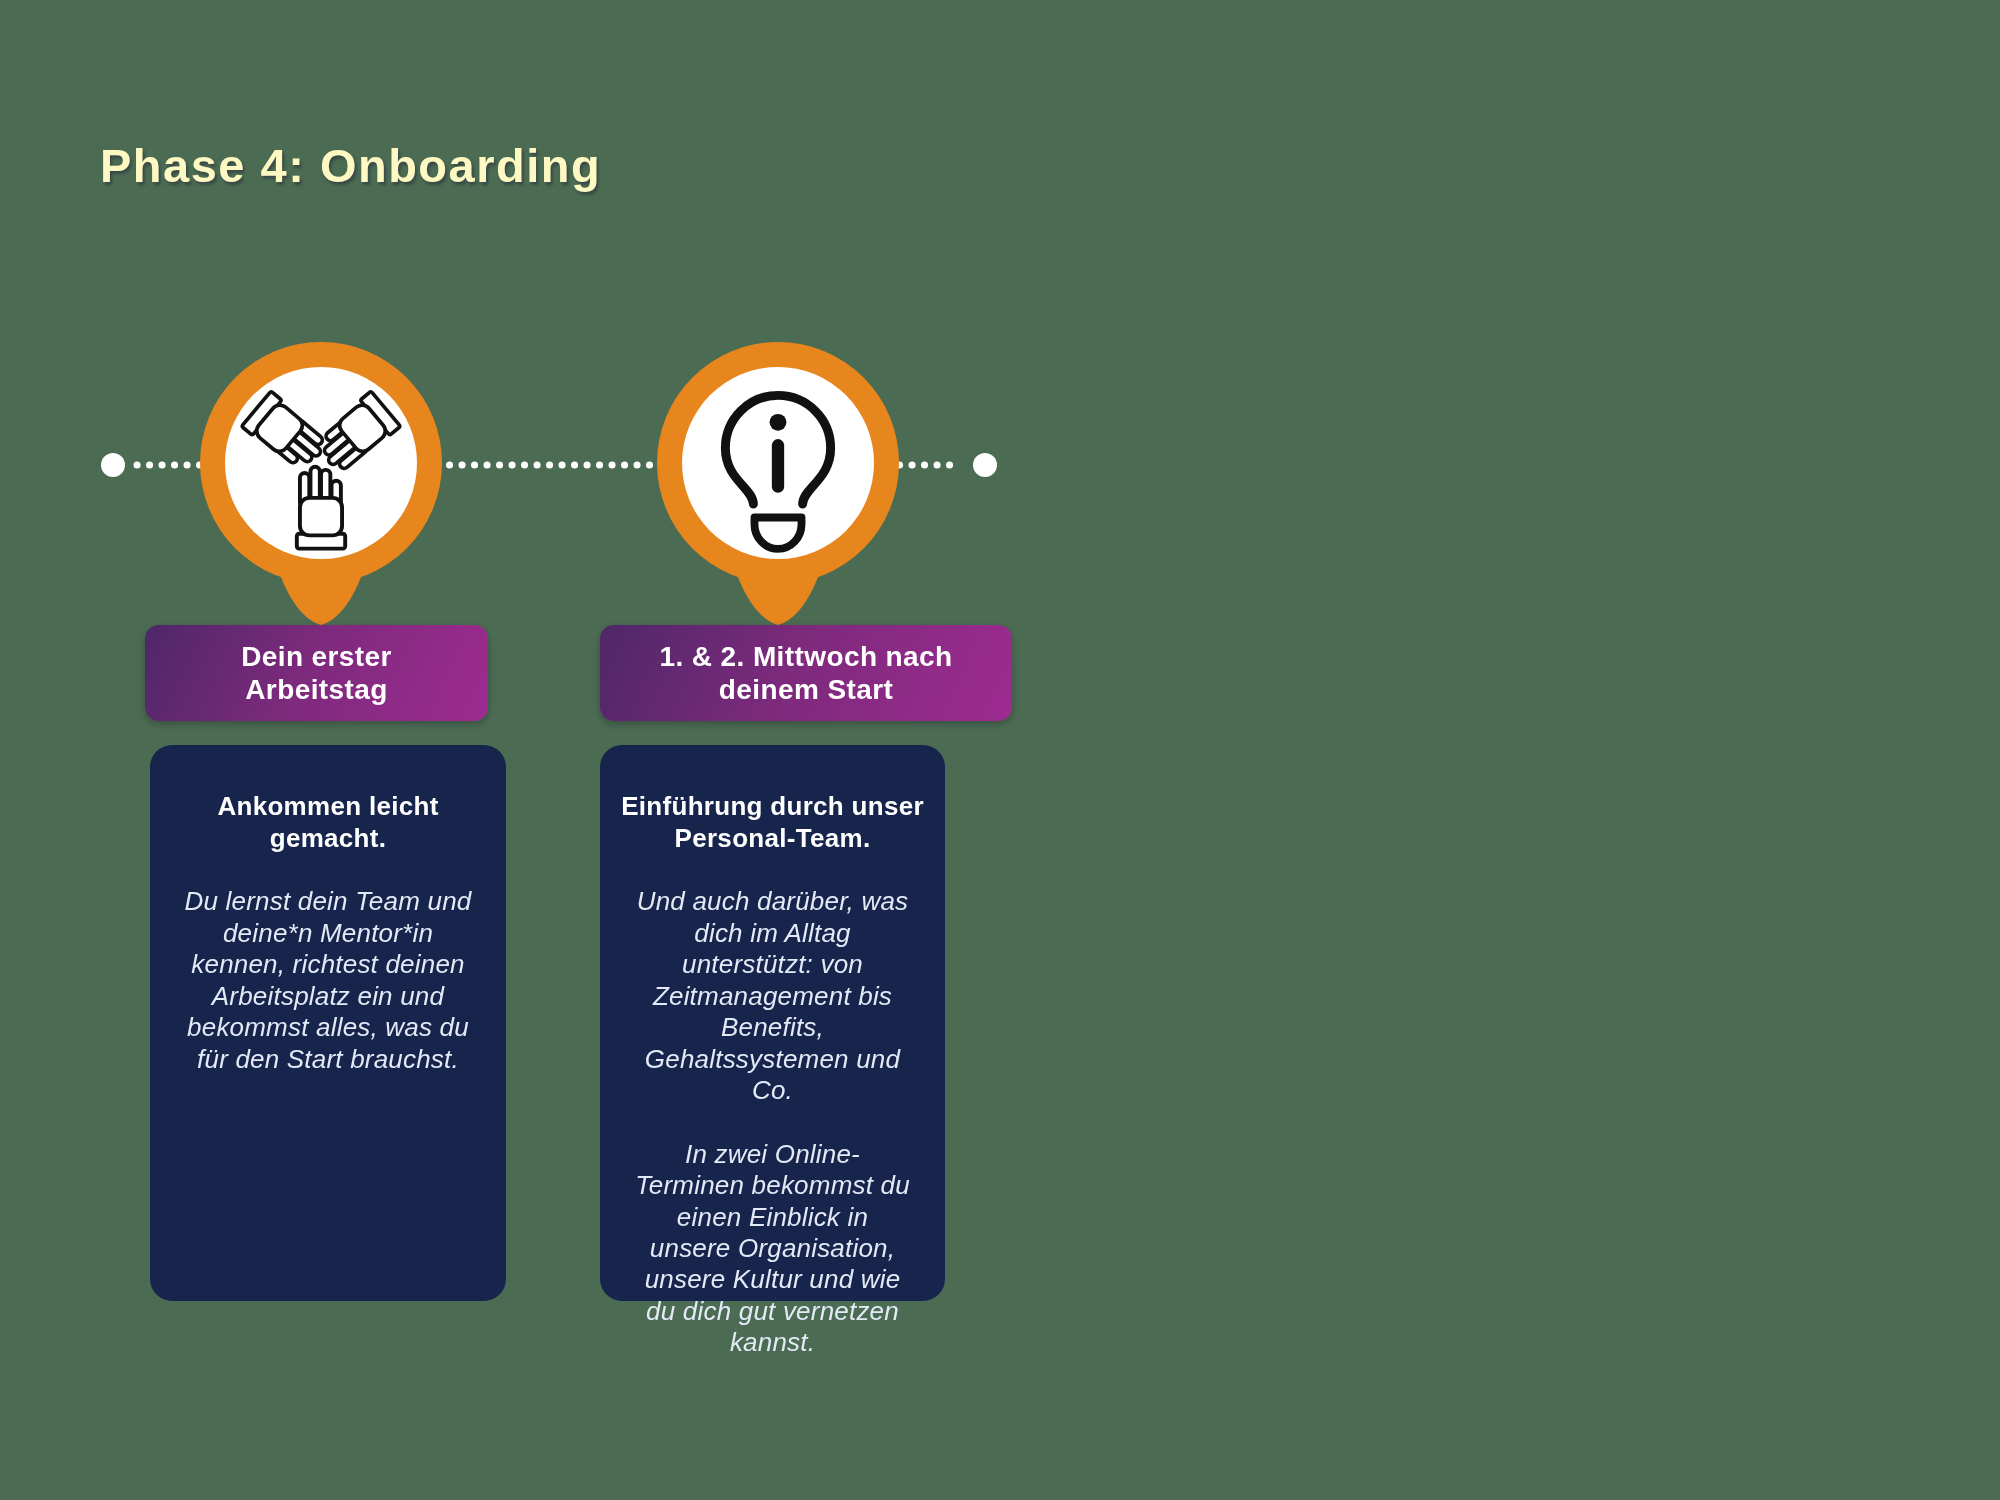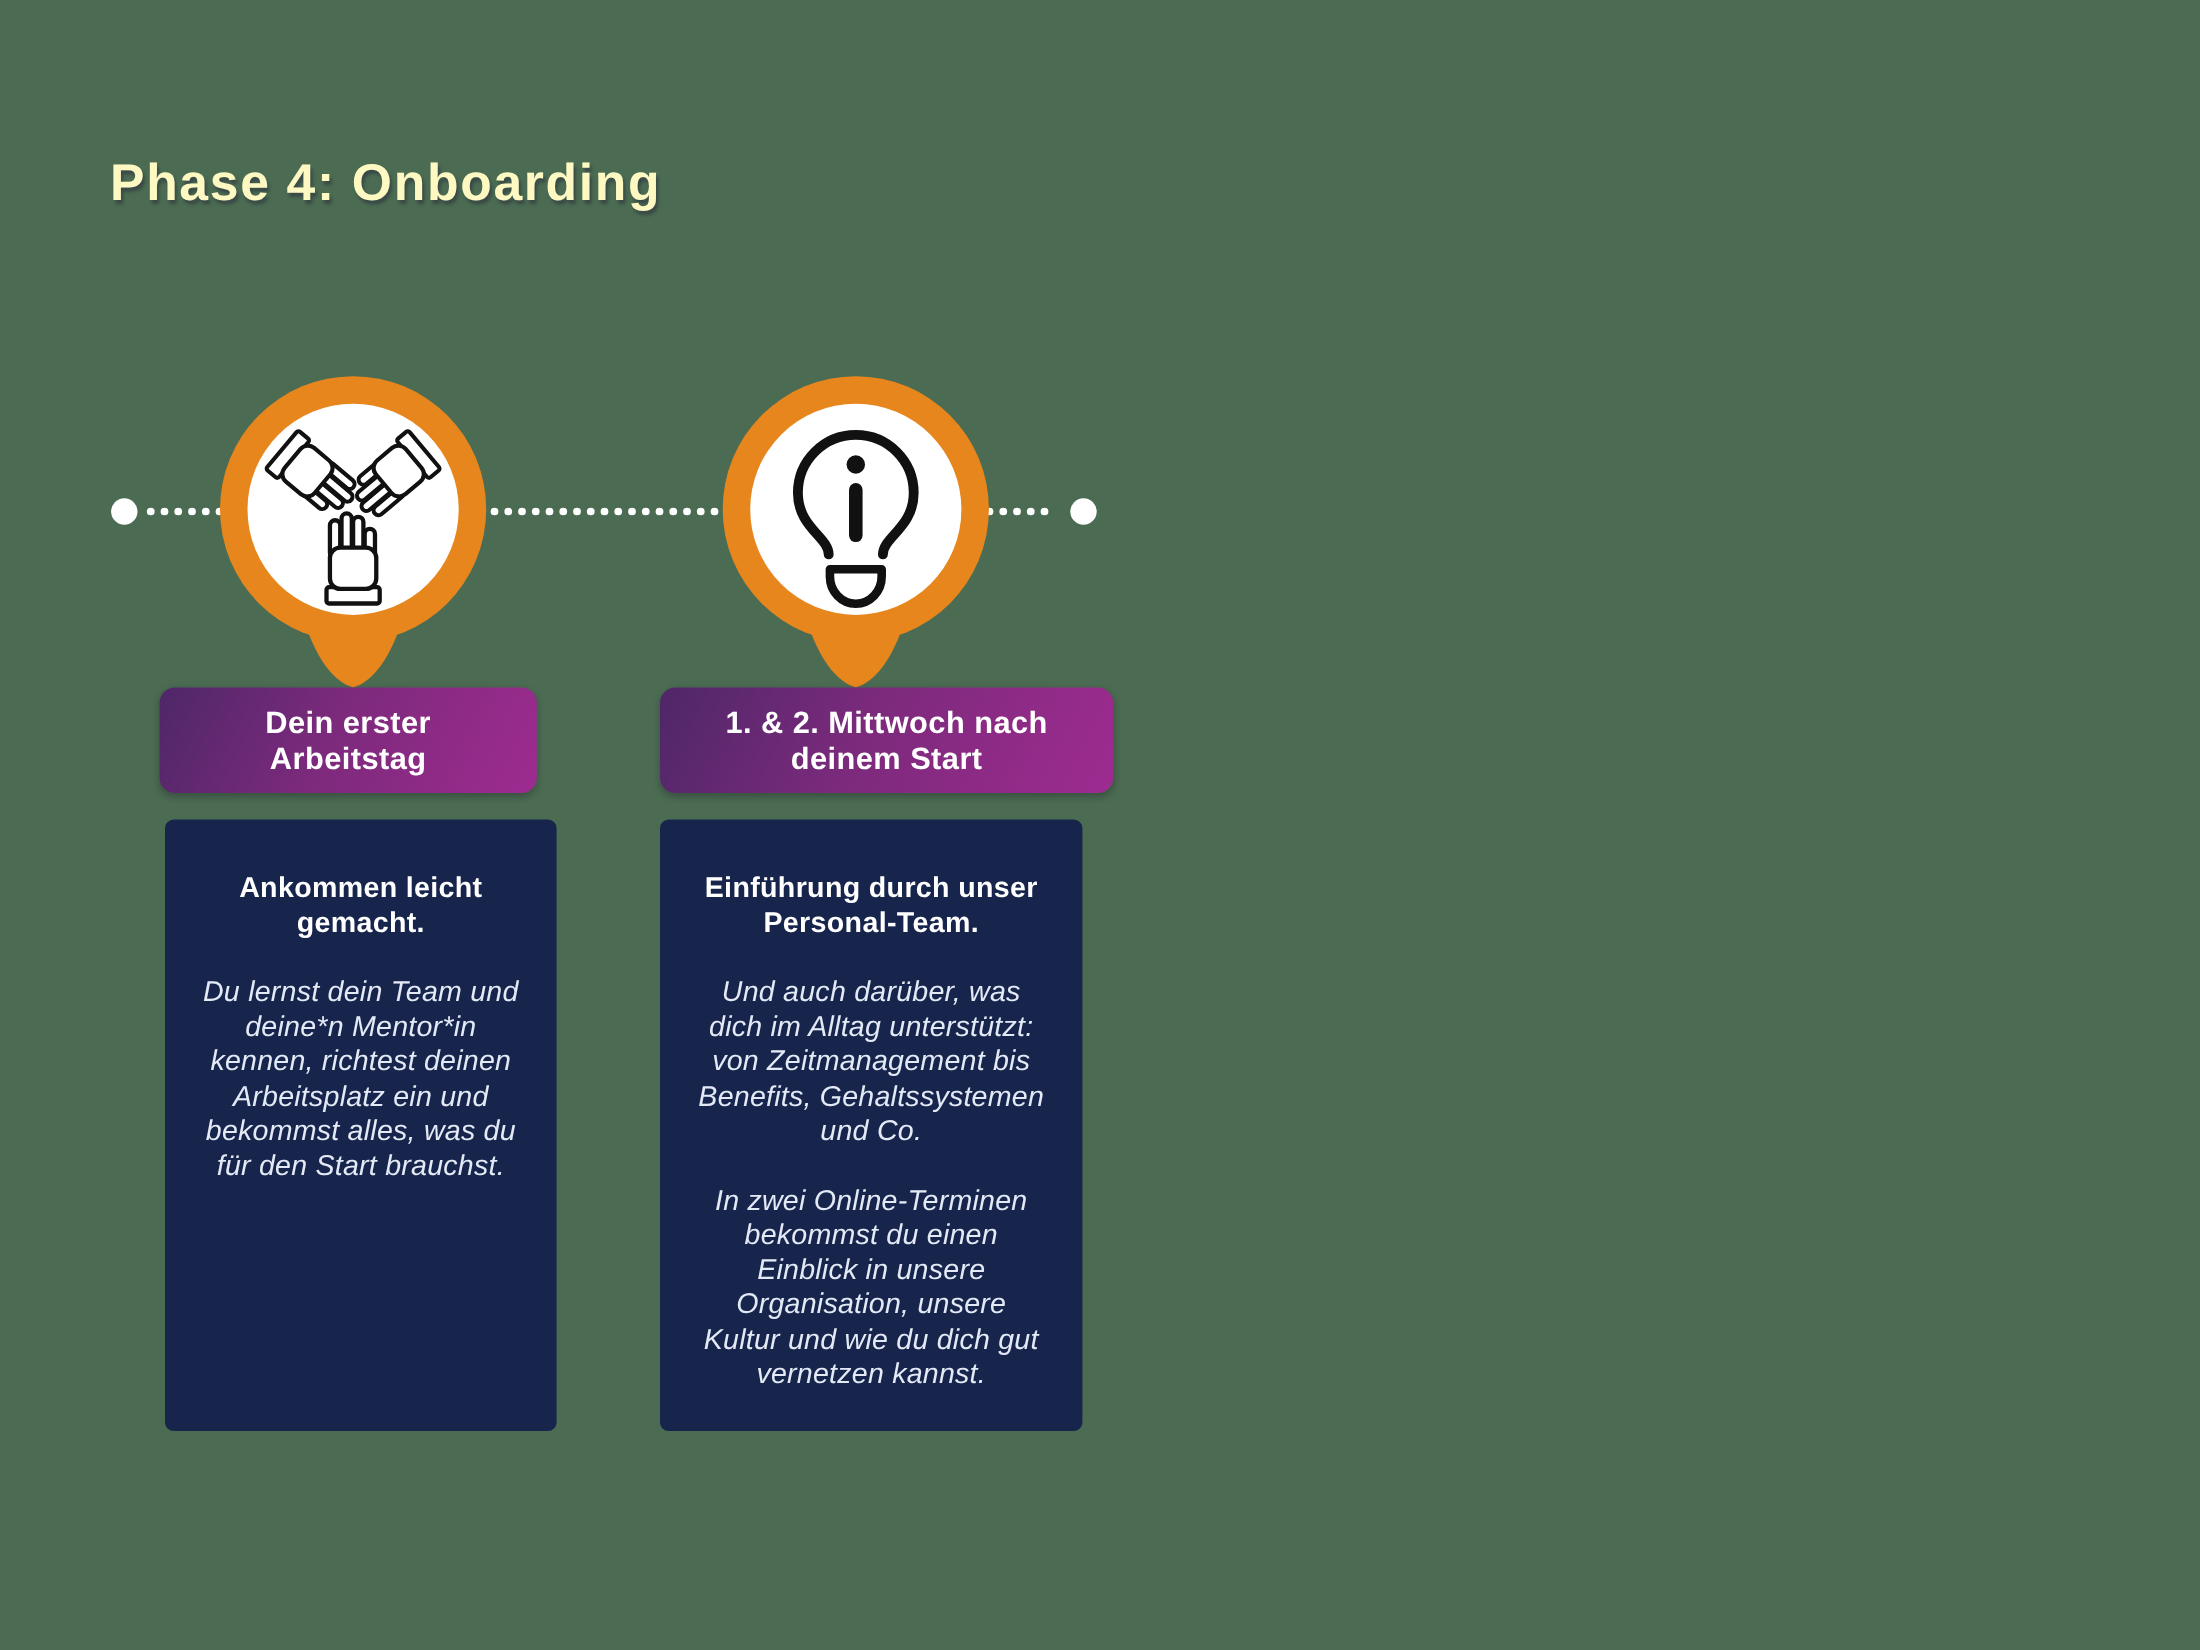--- a/index.html
+++ b/index.html
@@ -24,26 +24,26 @@
     background:linear-gradient(115deg,#4E2768 0%,#7C2A7C 45%,#9E2B90 100%);
     display:flex;align-items:center;justify-content:center;
     color:#FFFFFF;font-weight:700;font-size:28px;line-height:1.18;
     text-align:center;white-space:pre-line;letter-spacing:.4px;
     box-shadow:0 3px 7px rgba(20,15,30,.3);
   }
   .badge-1{left:145px;width:343px;}
   .badge-2{left:600px;width:412px;}
   .panel{
     position:absolute;top:745px;height:556px;z-index:3;
-    border-radius:8px;background:#17254D;
+    border-radius:22px;background:#17254D;
     color:#E3EAF6;text-align:center;
     padding:46px 18px 0;box-sizing:border-box;
   }
   .panel-1{left:150px;width:356px;}
-  .panel-2{left:600px;width:384px;}
+  .panel-2{left:600px;width:345px;}
   .panel-heading{
     font-size:26px;font-weight:700;color:#FFFFFF;
     margin:0 0 32px;line-height:1.22;white-space:pre-line;letter-spacing:.3px;
   }
   .panel p{
     font-size:26px;font-weight:300;line-height:1.21;
     margin:0 16px 32px;letter-spacing:.2px;font-style:italic;
   }
 </style>
 </head>

